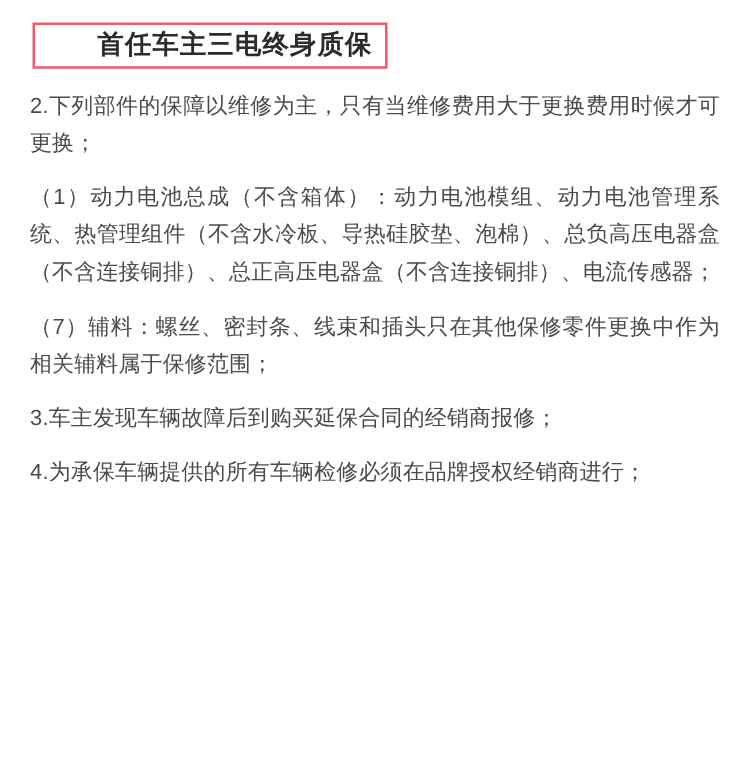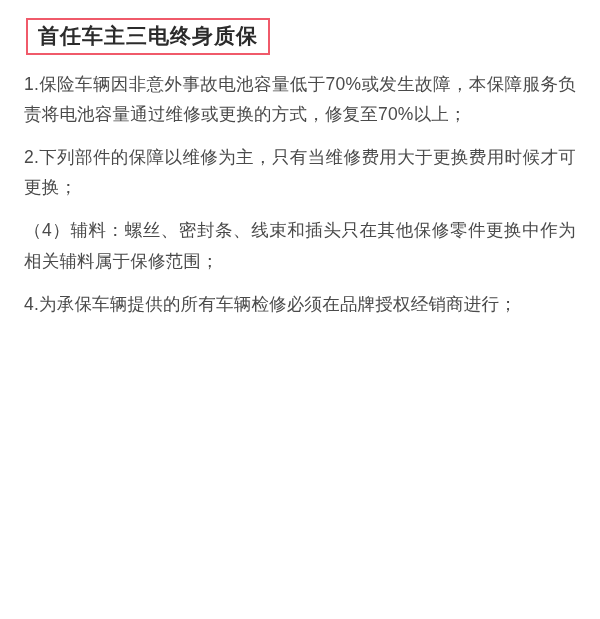--- a/index.html
+++ b/index.html
@@ -28,20 +28,21 @@
     margin-left: 2px;
     margin-bottom: 14px;
   }
   .title {
     font-size: 21px;
     font-weight: bold;
     color: #2b2b2b;
     letter-spacing: 1px;
     line-height: 1.1;
     white-space: nowrap;
+    margin-left: 40px;
   }
   .body-text {
     font-size: 17.5px;
     line-height: 1.72;
     color: #4a4a4a;
     letter-spacing: 0.2px;
   }
   .para {
     margin: 0 0 13px 0;
     text-align: justify;
@@ -57,19 +58,20 @@
 </head>
 <body>
 
 <div class="page">
 
   <div class="title-wrap" style="border-color: rgb(240, 90, 106);">
     <div class="title">首任车主三电终身质保</div>
   </div>
 
   <div class="body-text">
-    <p class="para">1.保险车辆因非意外事故电池容量低于70%或发生故障，本保障服务负责将电池容量通过维修或更换的方式，修复至70%以上；</p>
     <p class="para">2.下列部件的保障以维修为主，只有当维修费用大于更换费用时候才可更换；</p>
-    <p class="para indent">（4）辅料：螺丝、密封条、线束和插头只在其他保修零件更换中作为相关辅料属于保修范围；</p>
+    <p class="para indent">（1）动力电池总成（不含箱体）：动力电池模组、动力电池管理系统、热管理组件（不含水冷板、导热硅胶垫、泡棉）、总负高压电器盒（不含连接铜排）、总正高压电器盒（不含连接铜排）、电流传感器；</p>
+    <p class="para indent">（7）辅料：螺丝、密封条、线束和插头只在其他保修零件更换中作为相关辅料属于保修范围；</p>
+    <p class="para">3.车主发现车辆故障后到购买延保合同的经销商报修；</p>
     <p class="para">4.为承保车辆提供的所有车辆检修必须在品牌授权经销商进行；</p>
   </div>
 
 </div>
 
 </body></html>

